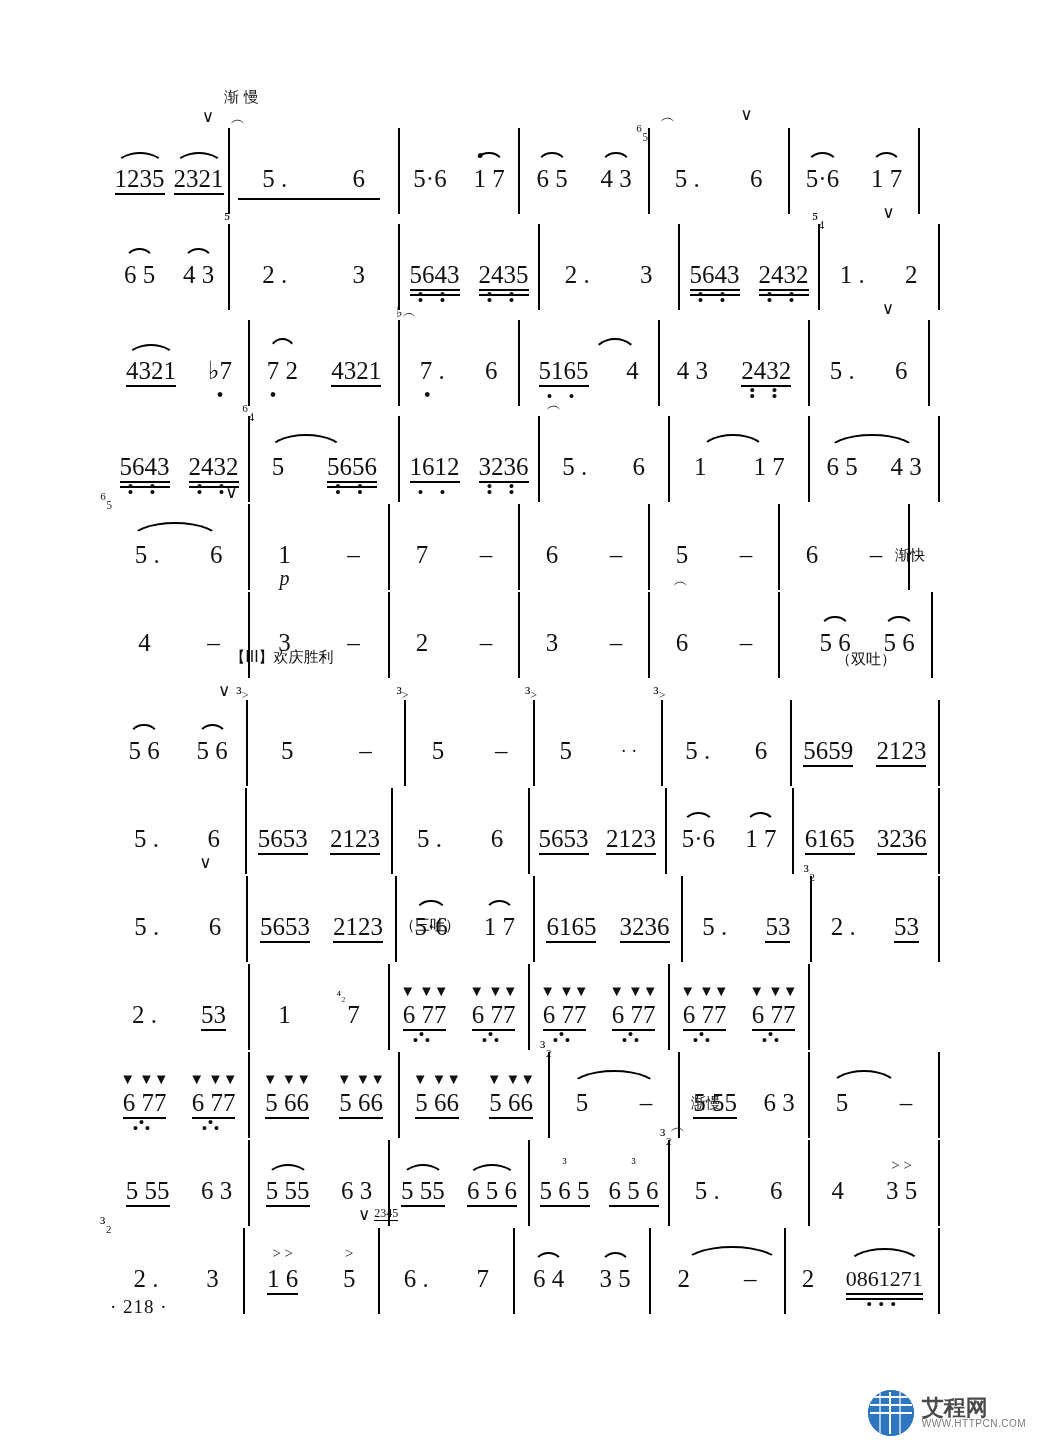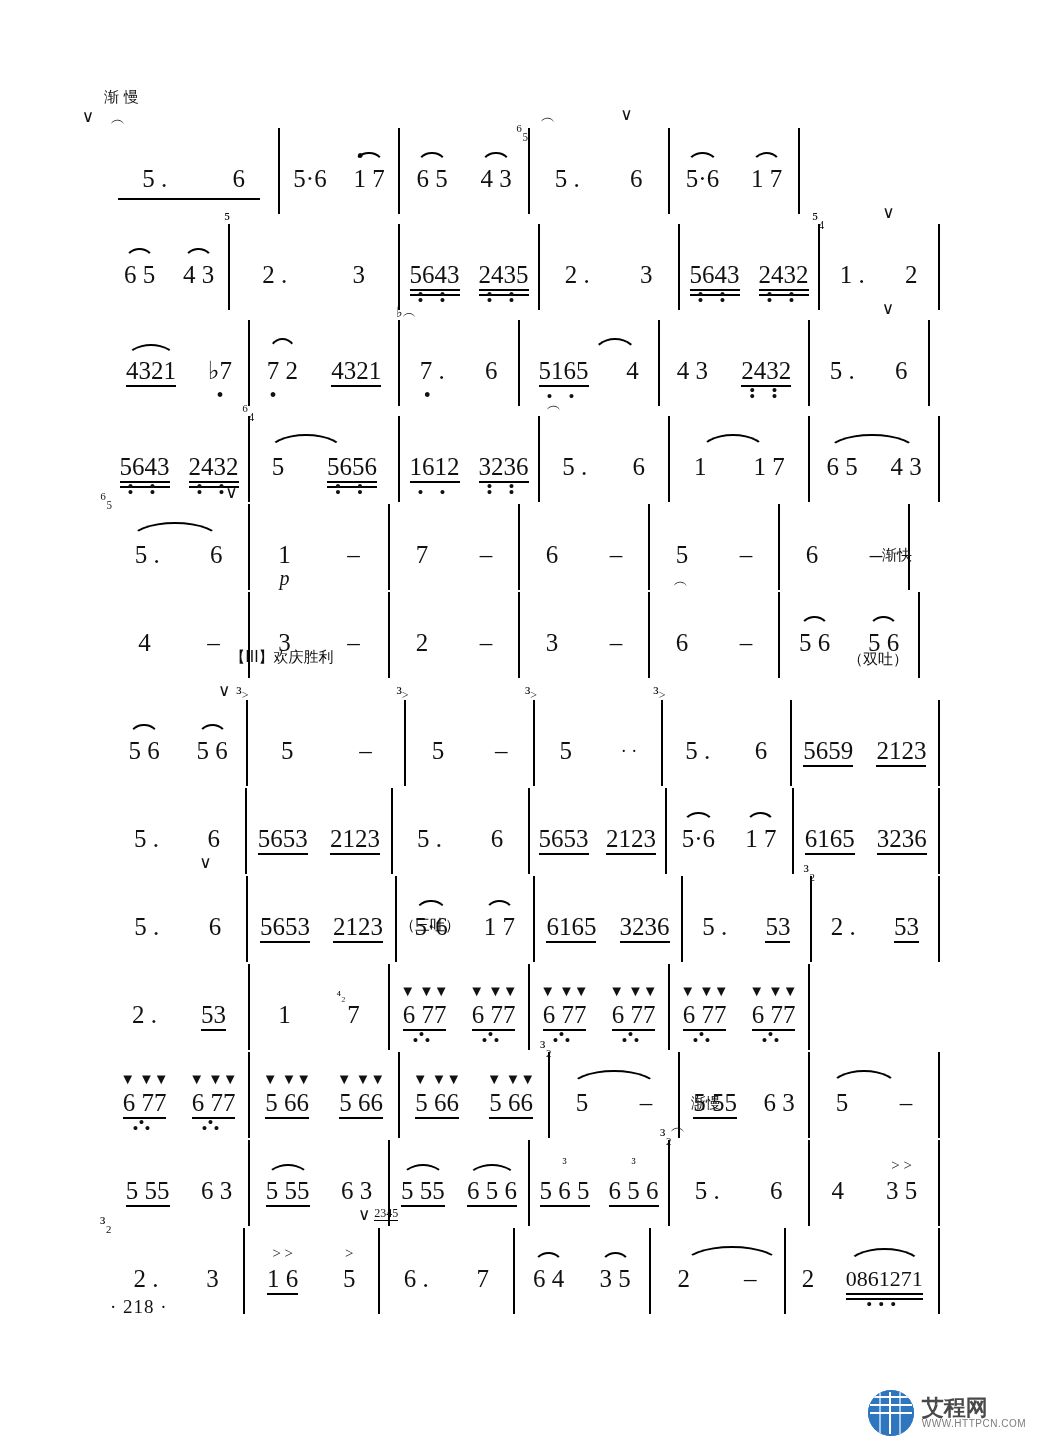--- a/index.html
+++ b/index.html
@@ -111,20 +111,30 @@
   .wm .txt{line-height:1.05;}
   .wm .t1{font-family:"DejaVu Sans", sans-serif;font-size:22px;color:#2a2a2a;font-weight:bold;}
   .wm .t2{font-family:"Liberation Sans", sans-serif;font-size:10px;color:#666;letter-spacing:.5px;}
 </style>
 </head>
 <body>
 
 <div id="sheet">
 
   <div class="system" style="top:128px;">
+    <div class="measure" style="width:120px;">
+      <div class="cell">
+          <span class="num b1x">1235</span>
+          <span class="slur"></span>
+        </div>
+      <div class="cell">
+          <span class="num b1x">2321</span>
+          <span class="slur"></span>
+        </div>
+    </div>
     <div class="measure" style="width:170px;">
       <span class="cn" style="left:-6px;top:-40px;">渐 慢</span>
       <span class="caret" style="left:8px;top:-18px;">︵</span>
       <span class="vmark" style="left:-22px;top:-22px;">∨</span>
       <div class="cell">
           <span class="num">5 .</span>
         </div>
       <div class="cell">
           <span class="num">6</span>
         </div>
@@ -445,21 +455,21 @@
     </div>
     <div class="measure" style="width:130px;">
       <span class="caret" style="left:24%;top:-20px;">︵</span>
       <div class="cell">
           <span class="num">6</span>
         </div>
       <div class="cell">
           <span class="dash">–</span>
         </div>
     </div>
-    <div class="measure" style="width:140px;">
+    <div class="measure" style="width:130px;margin-left:23px;">
       <span class="cn r" style="top:-46px;right:6px;">渐快</span>
       <div class="cell">
           <span class="num">5 6</span>
           <span class="slur"></span>
         </div>
       <div class="cell">
           <span class="num">5 6</span>
           <span class="slur"></span>
         </div>
     </div>
@@ -508,21 +518,21 @@
     <div class="measure" style="width:130px;">
       <span class="mark left" style="left:-10px;top:-14px;">³<span style="font-size:12px;">&gt;</span></span>
       <div class="cell">
           <span class="num">5 .</span>
         </div>
       <div class="cell">
           <span class="num">6</span>
         </div>
     </div>
     <div class="measure" style="width:150px;">
-      <span class="cn r" style="top:-50px;right:30px;">（双吐）</span>
+      <span class="cn r" style="top:-50px;right:42px;">（双吐）</span>
       <div class="cell">
           <span class="num b1x">5659</span>
         </div>
       <div class="cell">
           <span class="num b1x">2123</span>
         </div>
     </div>
   </div>
 
   <div class="system" style="top:788px;">

